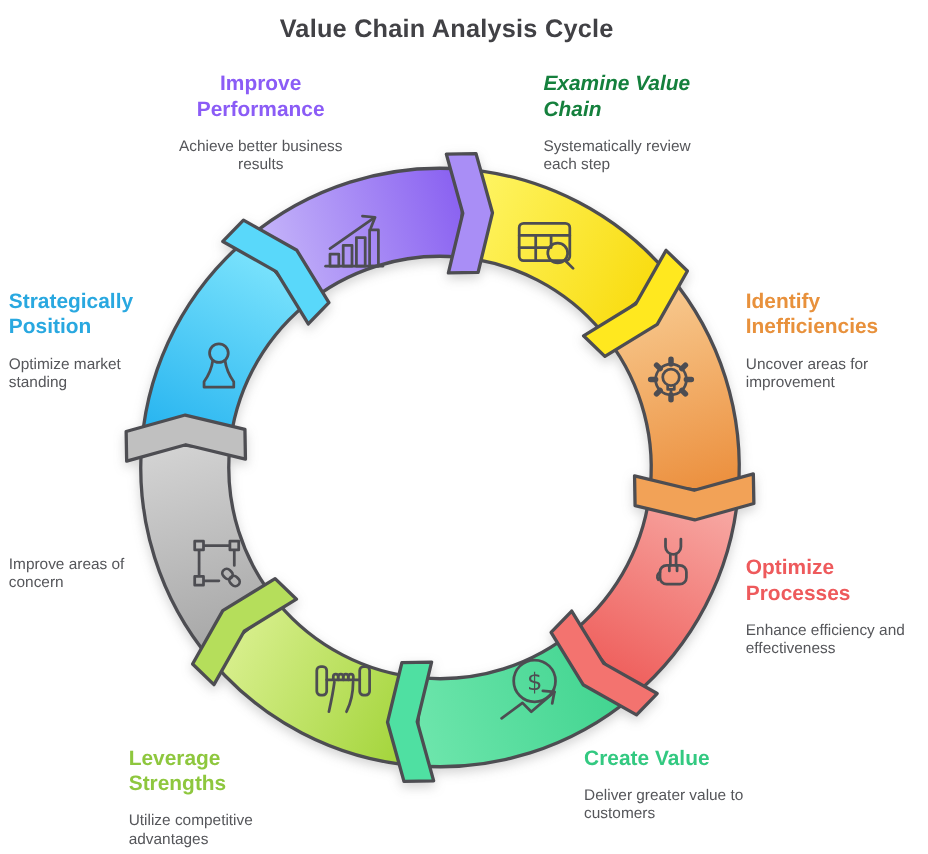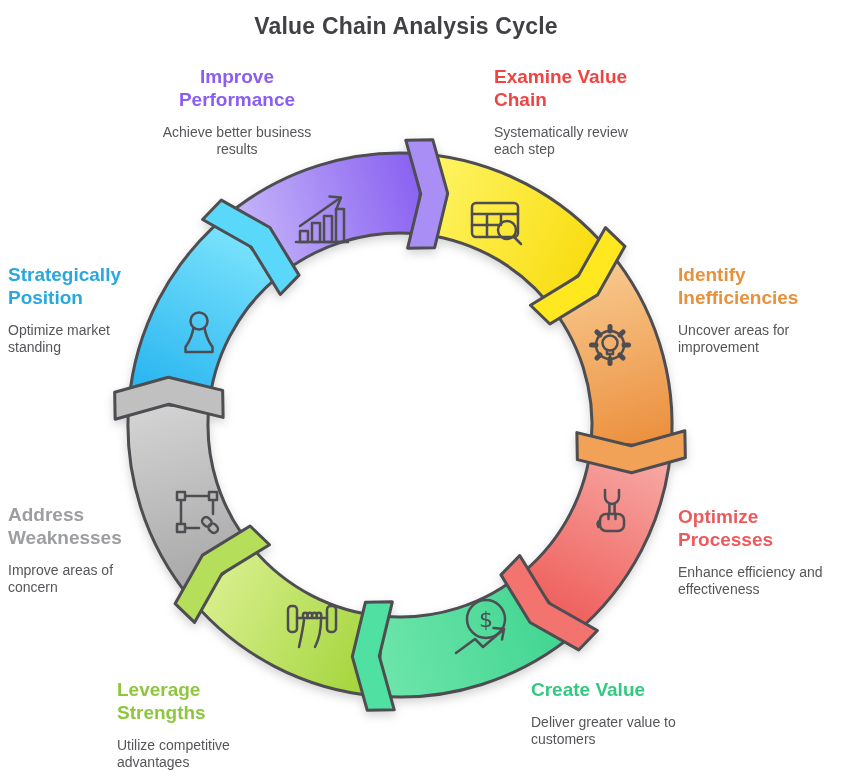--- a/index.html
+++ b/index.html
@@ -157,21 +157,21 @@
         <rect x="14" y="-9" width="8" height="33"></rect>
         <path d="M-22,8 L18,-20"></path>
         <path d="M7.5,-21.5 L19,-20.5 L15,-10.5"></path>
       </g>
     </g>
   </svg>
 
   <div class="title" style="color: rgb(65, 65, 69);">Value Chain Analysis Cycle</div>
 
   <div class="label ta-l" style="left:494px;top:66px;width:150px;">
-    <h2 style="color: #ef4444;">Examine Value Chain</h2>
+    <h2 style="color: #15803d; font-style: italic;">Examine Value Chain</h2>
     <p style="color: rgb(85, 86, 90);">Systematically review each step</p>
   </div>
 
   <div class="label ta-l" style="left:678px;top:506px;width:165px;">
     <h2 style="color: rgb(238, 90, 92);">Optimize Processes</h2>
     <p style="color: rgb(85, 86, 90);">Enhance efficiency and effectiveness</p>
   </div>
 
   <div class="label ta-l" style="left:678px;top:264px;width:150px;">
     <h2 style="color: rgb(232, 145, 60);">Identify Inefficiencies</h2>
@@ -182,21 +182,20 @@
     <h2 style="color: rgb(51, 201, 129);">Create Value</h2>
     <p style="color: rgb(85, 86, 90);">Deliver greater value to customers</p>
   </div>
 
   <div class="label ta-r" style="left:117px;top:679px;width:160px;">
     <h2 style="color: rgb(142, 199, 62);">Leverage Strengths</h2>
     <p style="color: rgb(85, 86, 90);">Utilize competitive advantages</p>
   </div>
 
   <div class="label ta-r" style="left:8px;top:504px;width:125px;">
-    <h2 style="color: rgb(156, 158, 161);">Address Weaknesses</h2>
     <p style="color: rgb(85, 86, 90);">Improve areas of concern</p>
   </div>
 
   <div class="label ta-r" style="left:8px;top:264px;width:125px;">
     <h2 style="color: rgb(41, 168, 224);">Strategically Position</h2>
     <p style="color: rgb(85, 86, 90);">Optimize market standing</p>
   </div>
 
   <div class="label ta-c" style="left:152px;top:66px;width:170px;">
     <h2 style="color: #8b5cf6;">Improve Performance</h2>

